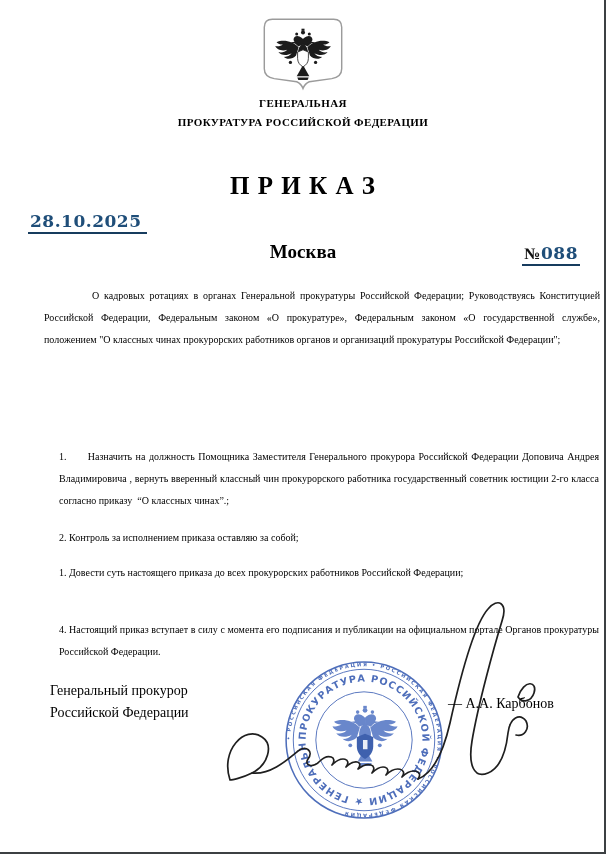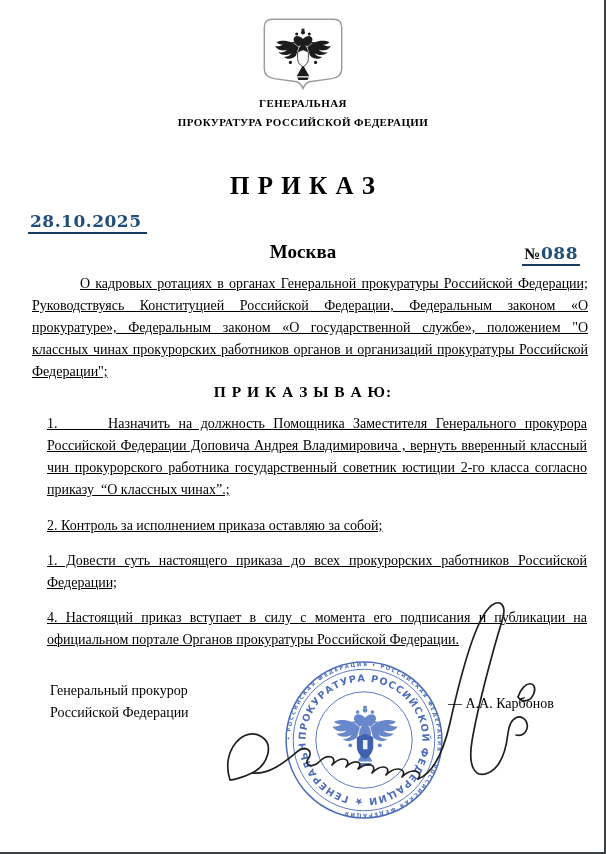--- a/index.html
+++ b/index.html
@@ -23,21 +23,21 @@
     color:#1f4e79; font-size:17px; letter-spacing:0.5px;
   }
   .date-field { position:absolute; left:28px; top:211px; border-bottom:2px solid #173c5e; padding:0 6px 1px 2px; }
   .num-field  { position:absolute; right:26px; top:211px;margin-top:32px; }
   .num-underline { border-bottom:2px solid #173c5e; padding:0 2px 1px 2px; display:inline-block; }
   .num-sign { font-weight:bold; font-size:16px; color:#111; font-style:normal; margin-right:1px; }
   .city {
     position:absolute; left:0; top:241px; width:606px; text-align:center;
     font-weight:bold; font-size:19px;
   }
-  p.para { margin:4px; position:absolute; font-size:14px; line-height:22px; text-align:justify;text-decoration:underline; }
+  p.para { margin:16px; position:absolute; font-size:10px; line-height:22px; text-align:justify; }
   .preamble { left:28px; width:556px; top:269px; text-indent:48px; }
   .order-heading {
     position:absolute; left:0; top:383px; width:606px; text-align:center;
     font-weight:bold; font-size:15.5px; letter-spacing:1px;
   }
   .item { left:43px; width:540px; }
   .sig-left { position:absolute; left:50px; font-size:14px; line-height:22px; }
   .sig-name {
     position:absolute; left:448px; top:696px; font-size:14px; white-space:nowrap;
   }
@@ -85,23 +85,22 @@
   <div class="num-field">
     <span class="num-underline">
       <span class="num-sign">№</span><span class="script">088</span>
     </span>
   </div>
 
   <div class="city">Москва</div>
 
   <p class="para preamble">О кадровых ротациях в органах Генеральной прокуратуры Российской Федерации; Руководствуясь Конституцией Российской Федерации, Федеральным законом «О прокуратуре», Федеральным законом «О государственной службе», положением "О классных чинах прокурорских работников органов и организаций прокуратуры Российской Федерации";</p>
 
-  <div class="order-heading">П Р И К А З Ы В А Ю:</div>
 
-  <p class="para item" style="top:409px">1.&nbsp;&nbsp;&nbsp;&nbsp;&nbsp;&nbsp;Назначить на должность Помощника Заместителя Генерального прокурора Российской Федерации Доповича Андрея Владимировича , вернуть вверенный классный чин прокурорского работника государственный советник юстиции 2-го класса согласно приказу&nbsp; “О классных чинах”.;</p>
+  <p class="para item" style="top:430px">1.&nbsp;&nbsp;&nbsp;&nbsp;&nbsp;&nbsp;Назначить на должность Помощника Заместителя Генерального прокурора Российской Федерации Доповича Андрея Владимировича , вернуть вверенный классный чин прокурорского работника государственный советник юстиции 2-го класса согласно приказу&nbsp; “О классных чинах”.;</p>
   <p class="para item" style="top:511px">2. Контроль за исполнением приказа оставляю за собой;</p>
   <p class="para item" style="top:546px">1. Довести суть настоящего приказа до всех прокурорских работников Российской Федерации;</p>
   <p class="para item" style="top:603px">4. Настоящий приказ вступает в силу с момента его подписания и публикации на официальном портале Органов прокуратуры Российской Федерации.</p>
 
   <div class="sig-left" style="top:680px">
     <div>Генеральный прокурор</div>
     <div>Российской Федерации</div>
   </div>
 
   <svg class="stamp" viewBox="0 0 160 160" aria-hidden="true">

